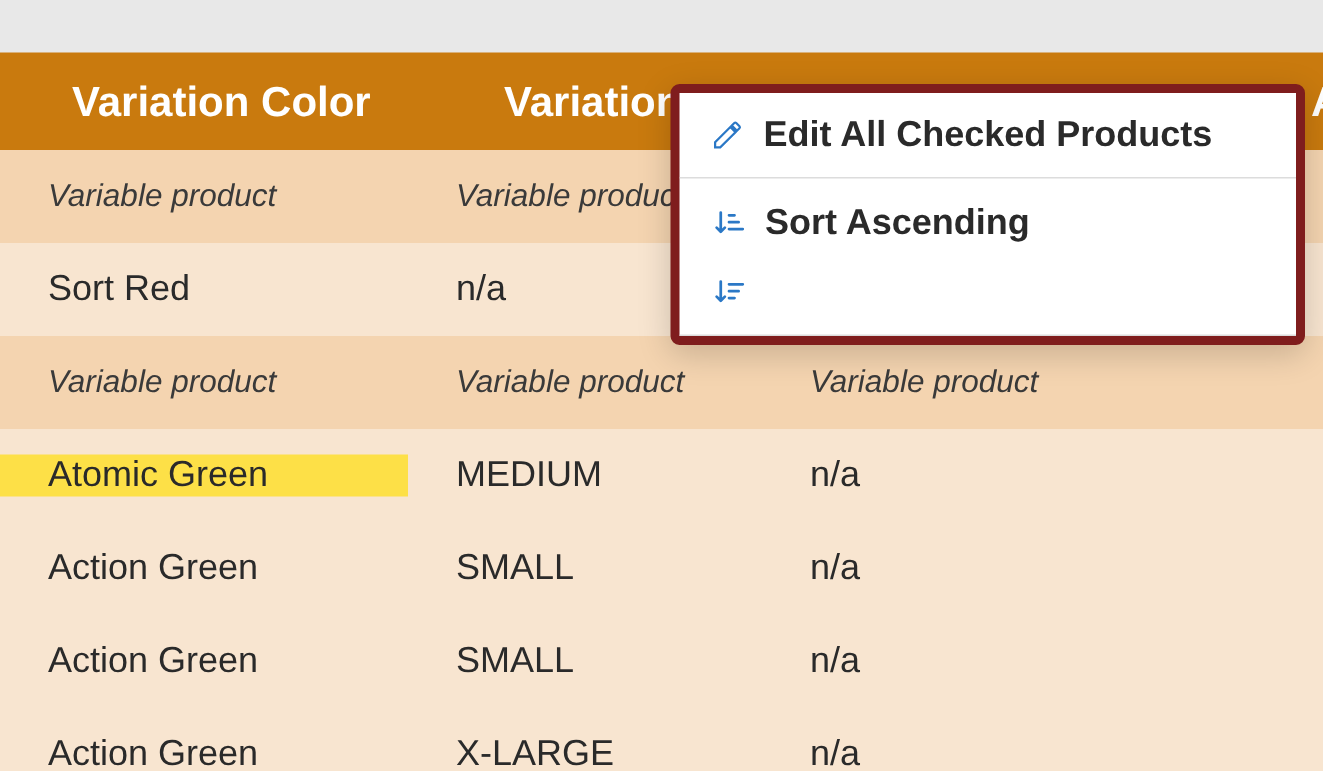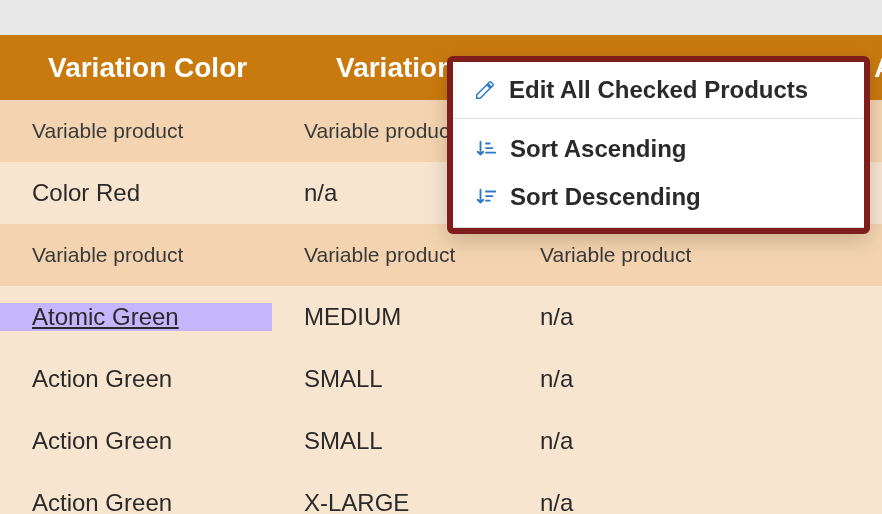--- a/index.html
+++ b/index.html
@@ -44,26 +44,26 @@
   .row-even { background: #f4d4b0; }
   .row-odd { background: #f8e5d0; }
   .cell {
     padding: 0 32px;
     font-size: 24px;
     color: #2a2a2a;
     white-space: nowrap;
     overflow: hidden;
   }
   .variable-product {
+    font-style: italic;
     font-size: 21px;
     color: #3a3a3a;
   }
   .highlight {
-    background: #c4b5fd;
-    text-decoration: underline;
+    background: #fde047;
   }
   .context-menu {
     position: absolute;
     top: 56px;
     left: 447px;
     width: 423px;
     background: #ffffff;
     border: 6px solid #7f1d1d;
     border-radius: 6px;
     box-shadow: 0 6px 22px rgba(0,0,0,0.18);
@@ -114,21 +114,21 @@
   </div>
 
   <div class="data-row row-even">
     <div class="cell col1 variable-product">Variable product</div>
     <div class="cell col2 variable-product">Variable product</div>
     <div class="cell col3 variable-product">Variable product</div>
     <div class="cell col4"></div>
   </div>
 
   <div class="data-row row-odd">
-    <div class="cell col1">Color Red</div>
+    <div class="cell col1">Sort Red</div>
     <div class="cell col2">n/a</div>
     <div class="cell col3"></div>
     <div class="cell col4"></div>
   </div>
 
   <div class="data-row row-even">
     <div class="cell col1 variable-product">Variable product</div>
     <div class="cell col2 variable-product">Variable product</div>
     <div class="cell col3 variable-product">Variable product</div>
     <div class="cell col4"></div>
@@ -183,17 +183,16 @@
       </span>
       <span>Sort Ascending</span>
     </div>
     <div class="menu-item">
       <span class="menu-icon">
         <svg viewBox="0 0 24 24">
             <path d="M6 4v14M6 18l-3-3M6 18l3-3" fill="none" stroke="#2b78c6" stroke-width="2" stroke-linecap="round"></path>
             <path d="M12 6h10M12 11h7M12 16h4" stroke="#2b78c6" stroke-width="2" stroke-linecap="round"></path>
           </svg>
       </span>
-      <span>Sort Descending</span>
     </div>
   </div>
   <div class="menu-sep"></div>
 </div>
 
 </body></html>

